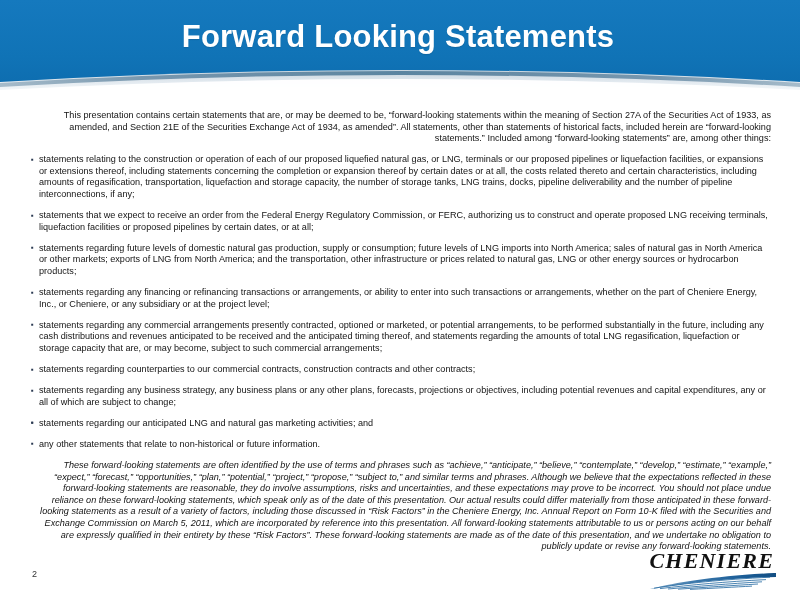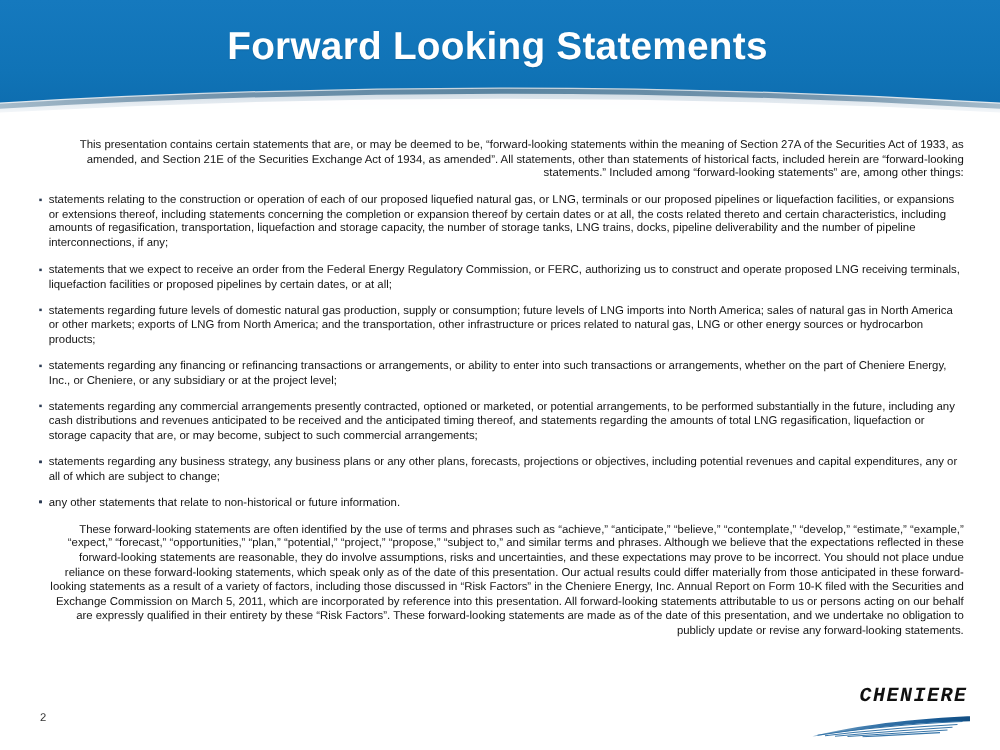--- a/index.html
+++ b/index.html
@@ -72,20 +72,21 @@
   .bullet-para .bullet-mark {
     position: absolute;
     left: 0;
     top: -0.5px;
     color: #2b3a52;
     font-size: 8px;
     line-height: 12px;
   }
   .closing {
     margin-top: 3px;
+    font-style: italic;
   }
 
   
   .page-number {
     position: absolute;
     left: 32px;
     bottom: 21px;
     font-size: 9px;
     color: #333333;
   }
@@ -93,26 +94,26 @@
     position: absolute;
     right: 22px;
     bottom: 10px;
     width: 140px;
     height: 42px;
   }
   .logo-word {
     position: absolute;
     top: 0;
     right: 4px;
-    font-size: 16px;
+    font-size: 22px;
     font-weight: bold;
     font-style: italic;
     letter-spacing: 1.2px;
     color: #111111;
-    font-family: Liberation Mono, monospace;
+    font-family: Liberation Serif, serif;
   }
   .logo-swoosh {
     position: absolute;
     bottom: 0;
     right: 0;
     width: 140px;
     height: 20px;
     display: block;
   }
 </style>
@@ -175,33 +176,35 @@
     <span>statements regarding any financing or refinancing transactions or arrangements, or ability to enter into such transactions or arrangements, whether on the part of Cheniere Energy, Inc., or Cheniere, or any subsidiary or at the project level;</span>
   </p>
 
   <p class="bullet-para">
     <span class="bullet-mark">▪</span>
     <span>statements regarding any commercial arrangements presently contracted, optioned or marketed, or potential arrangements, to be performed substantially in the future, including any cash distributions and revenues anticipated to be received and the anticipated timing thereof, and statements regarding the amounts of total LNG regasification, liquefaction or storage capacity that are, or may become, subject to such commercial arrangements;</span>
   </p>
 
   <p class="bullet-para">
     <span class="bullet-mark">▪</span>
+    <span>statements regarding counterparties to our commercial contracts, construction contracts and other contracts;</span>
   </p>
 
   <p class="bullet-para">
     <span class="bullet-mark">▪</span>
     <span>statements regarding any business strategy, any business plans or any other plans, forecasts, projections or objectives, including potential revenues and capital expenditures, any or all of which are subject to change;</span>
   </p>
 
   <p class="bullet-para">
     <span class="bullet-mark">▪</span>
   </p>
 
   <p class="bullet-para">
     <span class="bullet-mark">▪</span>
+    <span>statements regarding our anticipated LNG and natural gas marketing activities; and</span>
   </p>
 
   <p class="bullet-para">
     <span class="bullet-mark">▪</span>
     <span>any other statements that relate to non-historical or future information.</span>
   </p>
 
   <p class="para closing">These forward-looking statements are often identified by the use of terms and phrases such as “achieve,” “anticipate,” “believe,” “contemplate,” “develop,” “estimate,” “example,” “expect,” “forecast,” “opportunities,” “plan,” “potential,” “project,” “propose,” “subject to,” and similar terms and phrases.  Although we believe that the expectations reflected in these forward-looking statements are reasonable, they do involve assumptions, risks and uncertainties, and these expectations may prove to be incorrect.  You should not place undue reliance on these forward-looking statements, which speak only as of the date of this presentation.  Our actual results could differ materially from those anticipated in these forward-looking statements as a result of a variety of factors, including those discussed in “Risk Factors” in the Cheniere Energy, Inc. Annual Report on Form 10-K filed with the Securities and Exchange Commission on March 5, 2011, which are incorporated by reference into this presentation.  All forward-looking statements attributable to us or persons acting on our behalf are expressly qualified in their entirety by these “Risk Factors”.  These forward-looking statements are made as of the date of this presentation, and we undertake no obligation to publicly update or revise any forward-looking statements.</p>
 </div>
 

